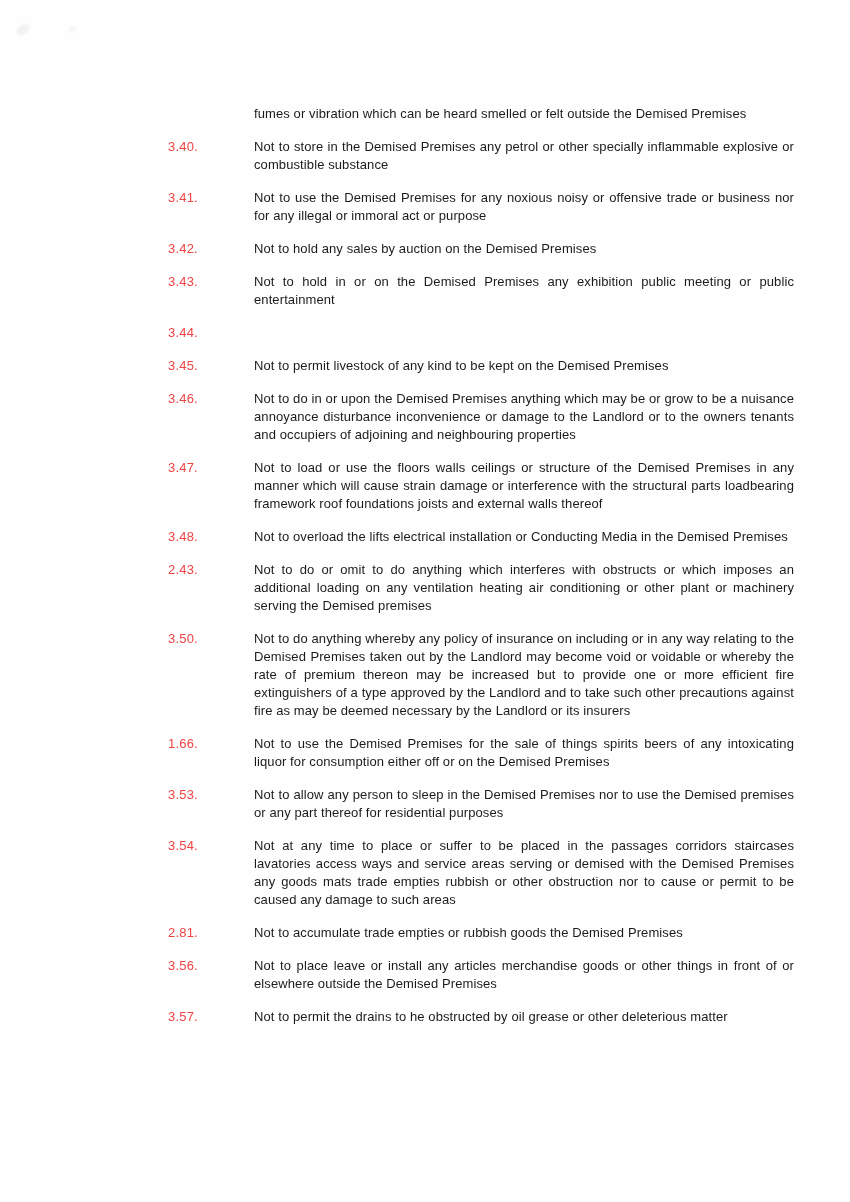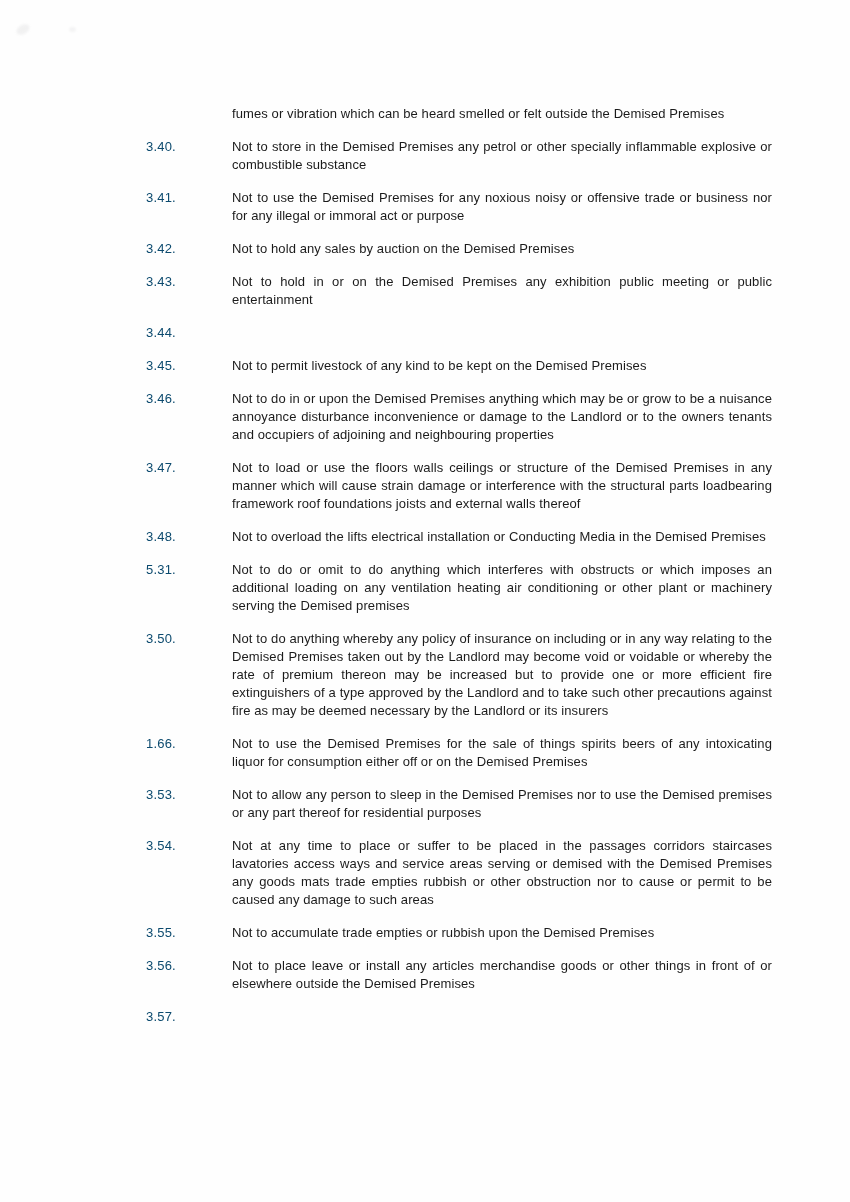--- a/index.html
+++ b/index.html
@@ -26,35 +26,36 @@
     background: #b9b9bc;
     opacity: 0.35;
     filter: blur(1px);
   }
   .speck-1 { left: 16px; top: 25px; width: 14px; height: 9px; transform: rotate(-30deg); opacity: 0.18; }
   .speck-2 { left: 69px; top: 27px; width: 7px;  height: 5px; opacity: 0.15; }
 
   .clause-list {
     position: absolute;
     top: 105px;
-    left: 146px;
+    left: 137px;
     right: 78px;
   }
   .clause-row {
     display: flex;
     align-items: flex-start;
     margin-bottom: 15px;
   }
   .clause-number {
     flex: 0 0 86px;
     width: 86px;
     font-size: 13px;
     line-height: 18px;
-    color: #0c4a6e;
+    color: #ef4444;
     letter-spacing: 0.2px;
+    margin-left: 31px;
   }
   .clause-text {
     flex: 0 0 540px;
     width: 540px;
     font-size: 13px;
     line-height: 18px;
     color: #1b1b1b;
     text-align: justify;
     letter-spacing: 0.1px;
   }
@@ -110,21 +111,21 @@
       <div class="clause-number">3.47.</div>
       <div class="clause-text">Not to load or use the floors walls ceilings or structure of the Demised Premises in any manner which will cause strain damage or interference with the structural parts loadbearing framework roof foundations joists and external walls thereof</div>
     </div>
 
     <div class="clause-row">
       <div class="clause-number">3.48.</div>
       <div class="clause-text">Not to overload the lifts electrical installation or Conducting Media in the Demised Premises</div>
     </div>
 
     <div class="clause-row">
-      <div class="clause-number">5.31.</div>
+      <div class="clause-number">2.43.</div>
       <div class="clause-text">Not to do or omit to do anything which interferes with obstructs or which imposes an additional loading on any ventilation heating air conditioning or other plant or machinery serving the Demised premises</div>
     </div>
 
     <div class="clause-row">
       <div class="clause-number">3.50.</div>
       <div class="clause-text">Not to do anything whereby any policy of insurance on including or in any way relating to the Demised Premises taken out by the Landlord may become void or voidable or whereby the rate of premium thereon may be increased but to provide one or more efficient fire extinguishers of a type approved by the Landlord and to take such other precautions against fire as may be deemed necessary by the Landlord or its insurers</div>
     </div>
 
 
     <div class="clause-row">
@@ -136,27 +137,28 @@
       <div class="clause-number">3.53.</div>
       <div class="clause-text">Not to allow any person to sleep in the Demised Premises nor to use the Demised premises or any part thereof for residential purposes</div>
     </div>
 
     <div class="clause-row">
       <div class="clause-number">3.54.</div>
       <div class="clause-text">Not at any time to place or suffer to be placed in the passages corridors staircases lavatories access ways and service areas serving or demised with the Demised Premises any goods mats trade empties rubbish or other obstruction nor to cause or permit to be caused any damage to such areas</div>
     </div>
 
     <div class="clause-row">
-      <div class="clause-number">3.55.</div>
-      <div class="clause-text">Not to accumulate trade empties or rubbish upon the Demised Premises</div>
+      <div class="clause-number">2.81.</div>
+      <div class="clause-text">Not to accumulate trade empties or rubbish goods the Demised Premises</div>
     </div>
 
     <div class="clause-row">
       <div class="clause-number">3.56.</div>
       <div class="clause-text">Not to place leave or install any articles merchandise goods or other things in front of or elsewhere outside the Demised Premises</div>
     </div>
 
     <div class="clause-row">
       <div class="clause-number">3.57.</div>
+      <div class="clause-text">Not to permit the drains to he obstructed by oil grease or other deleterious matter</div>
     </div>
   </div>
 
 </div>
 
 </body></html>

